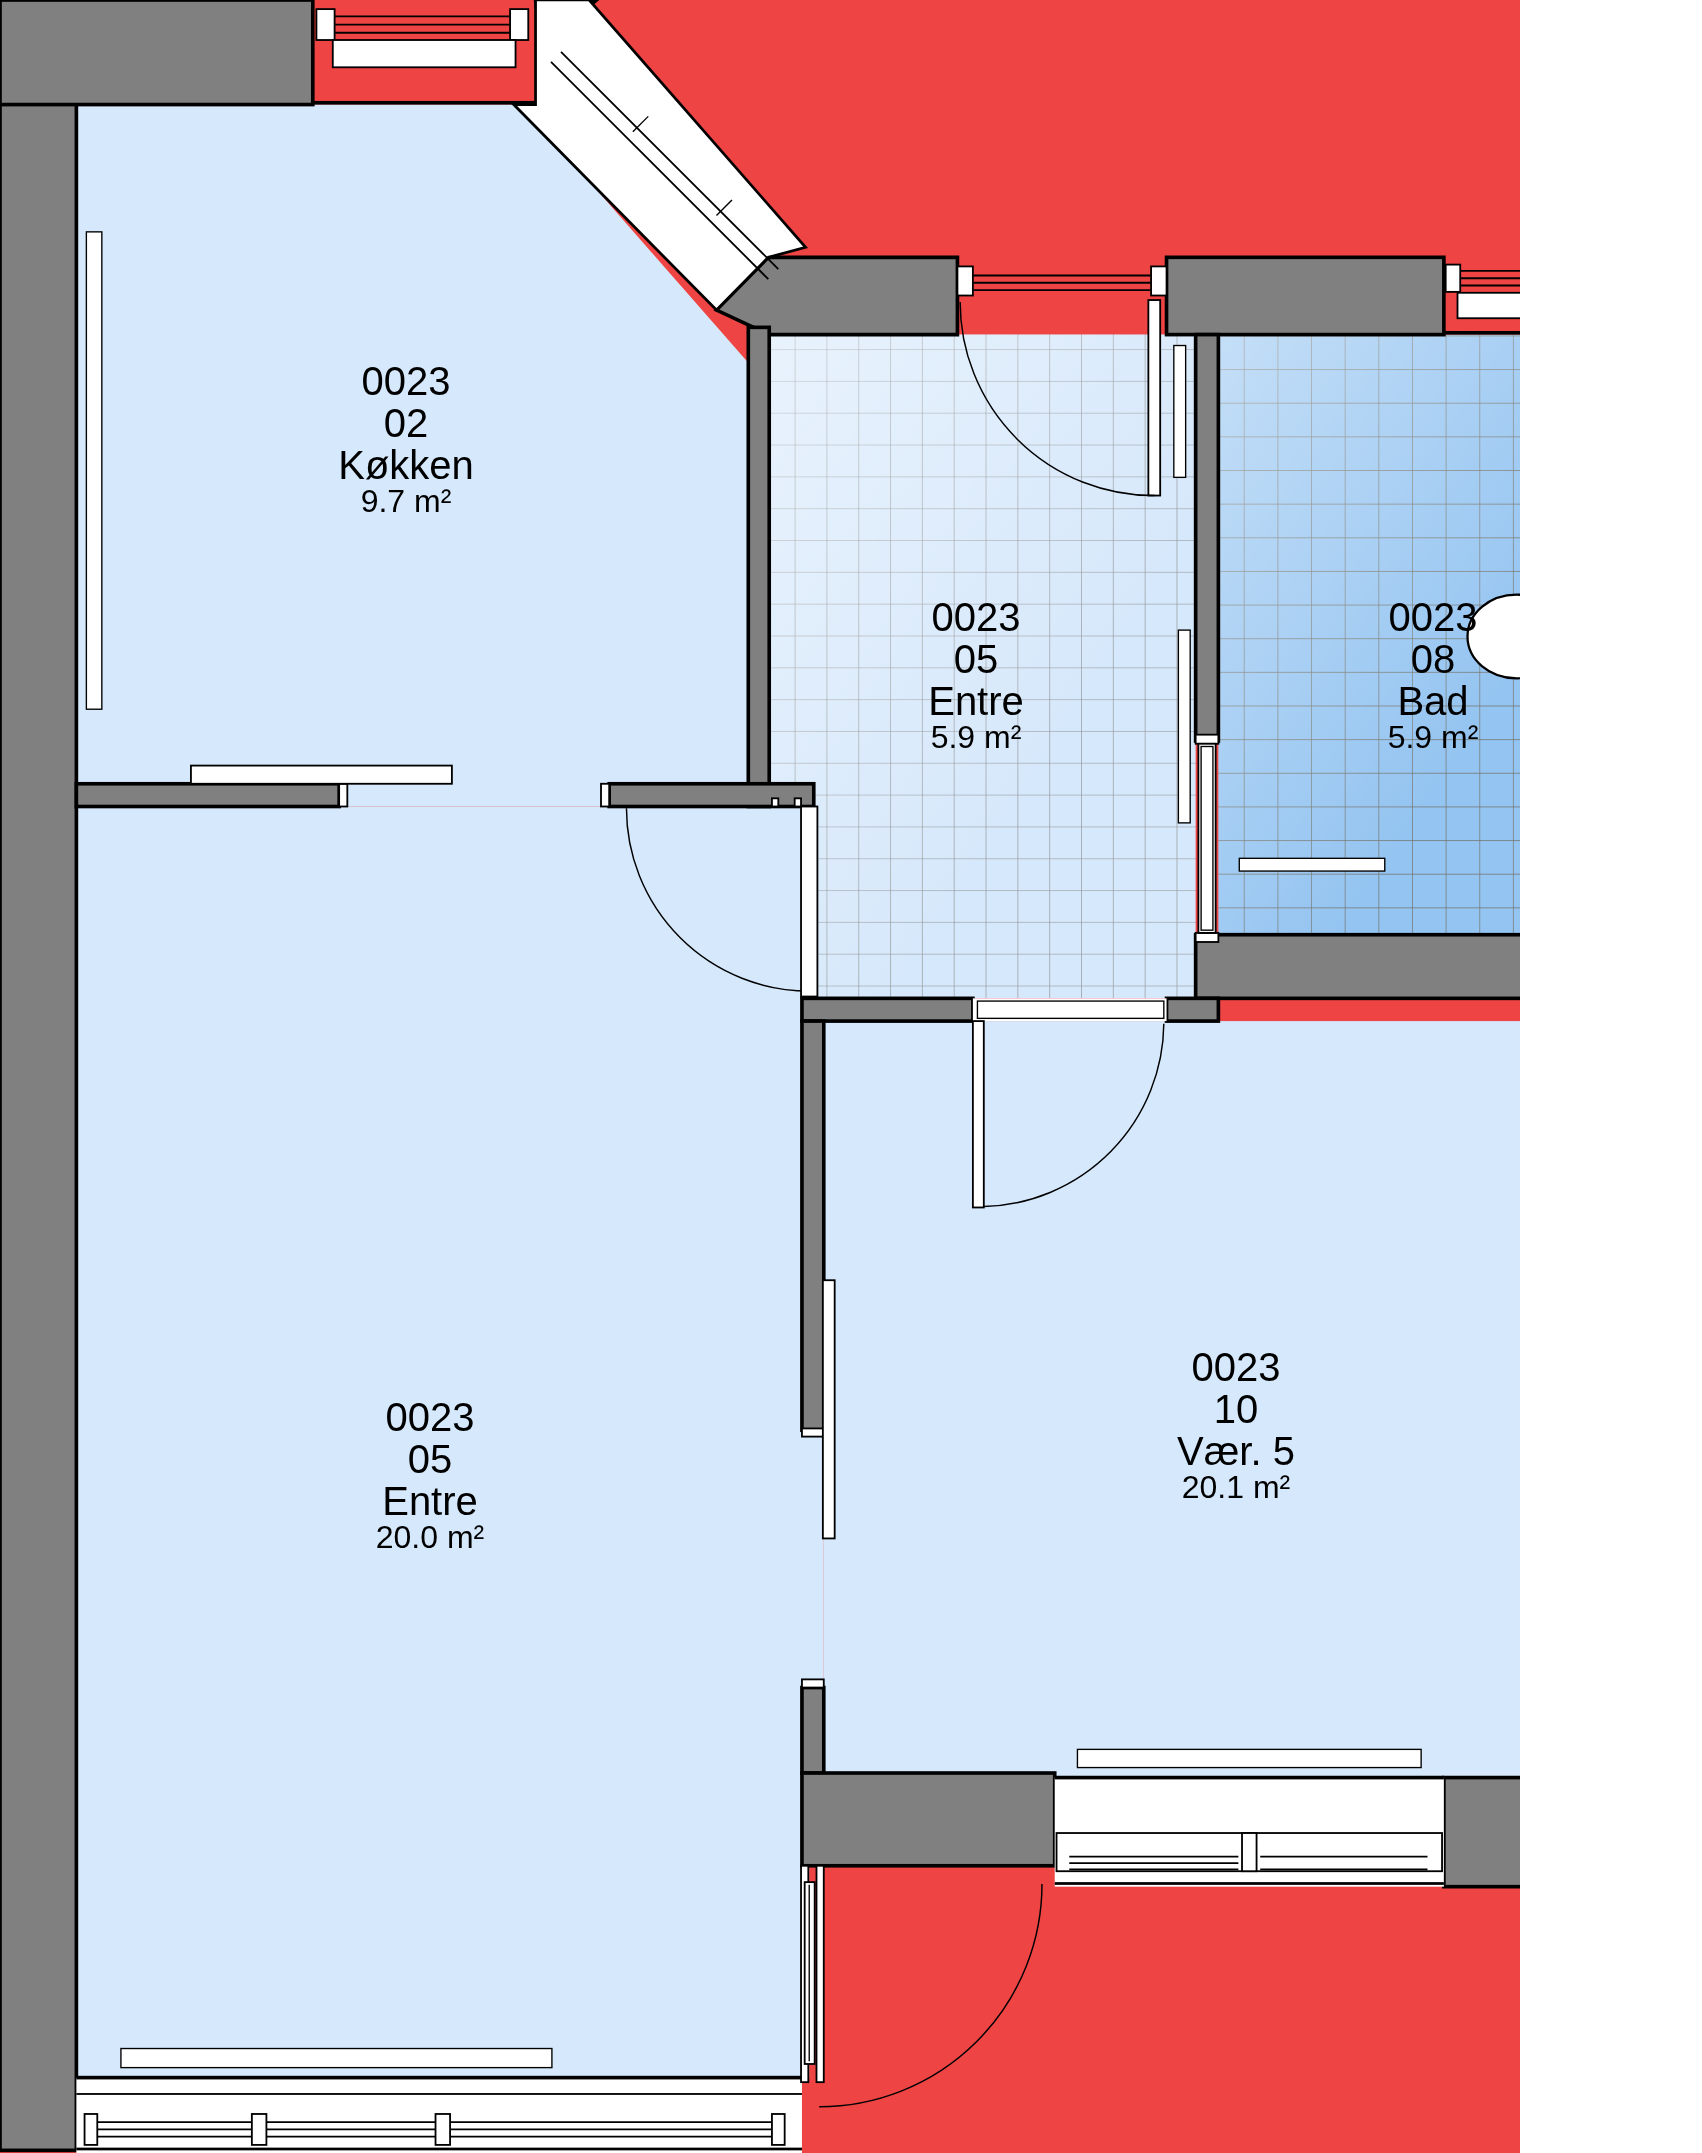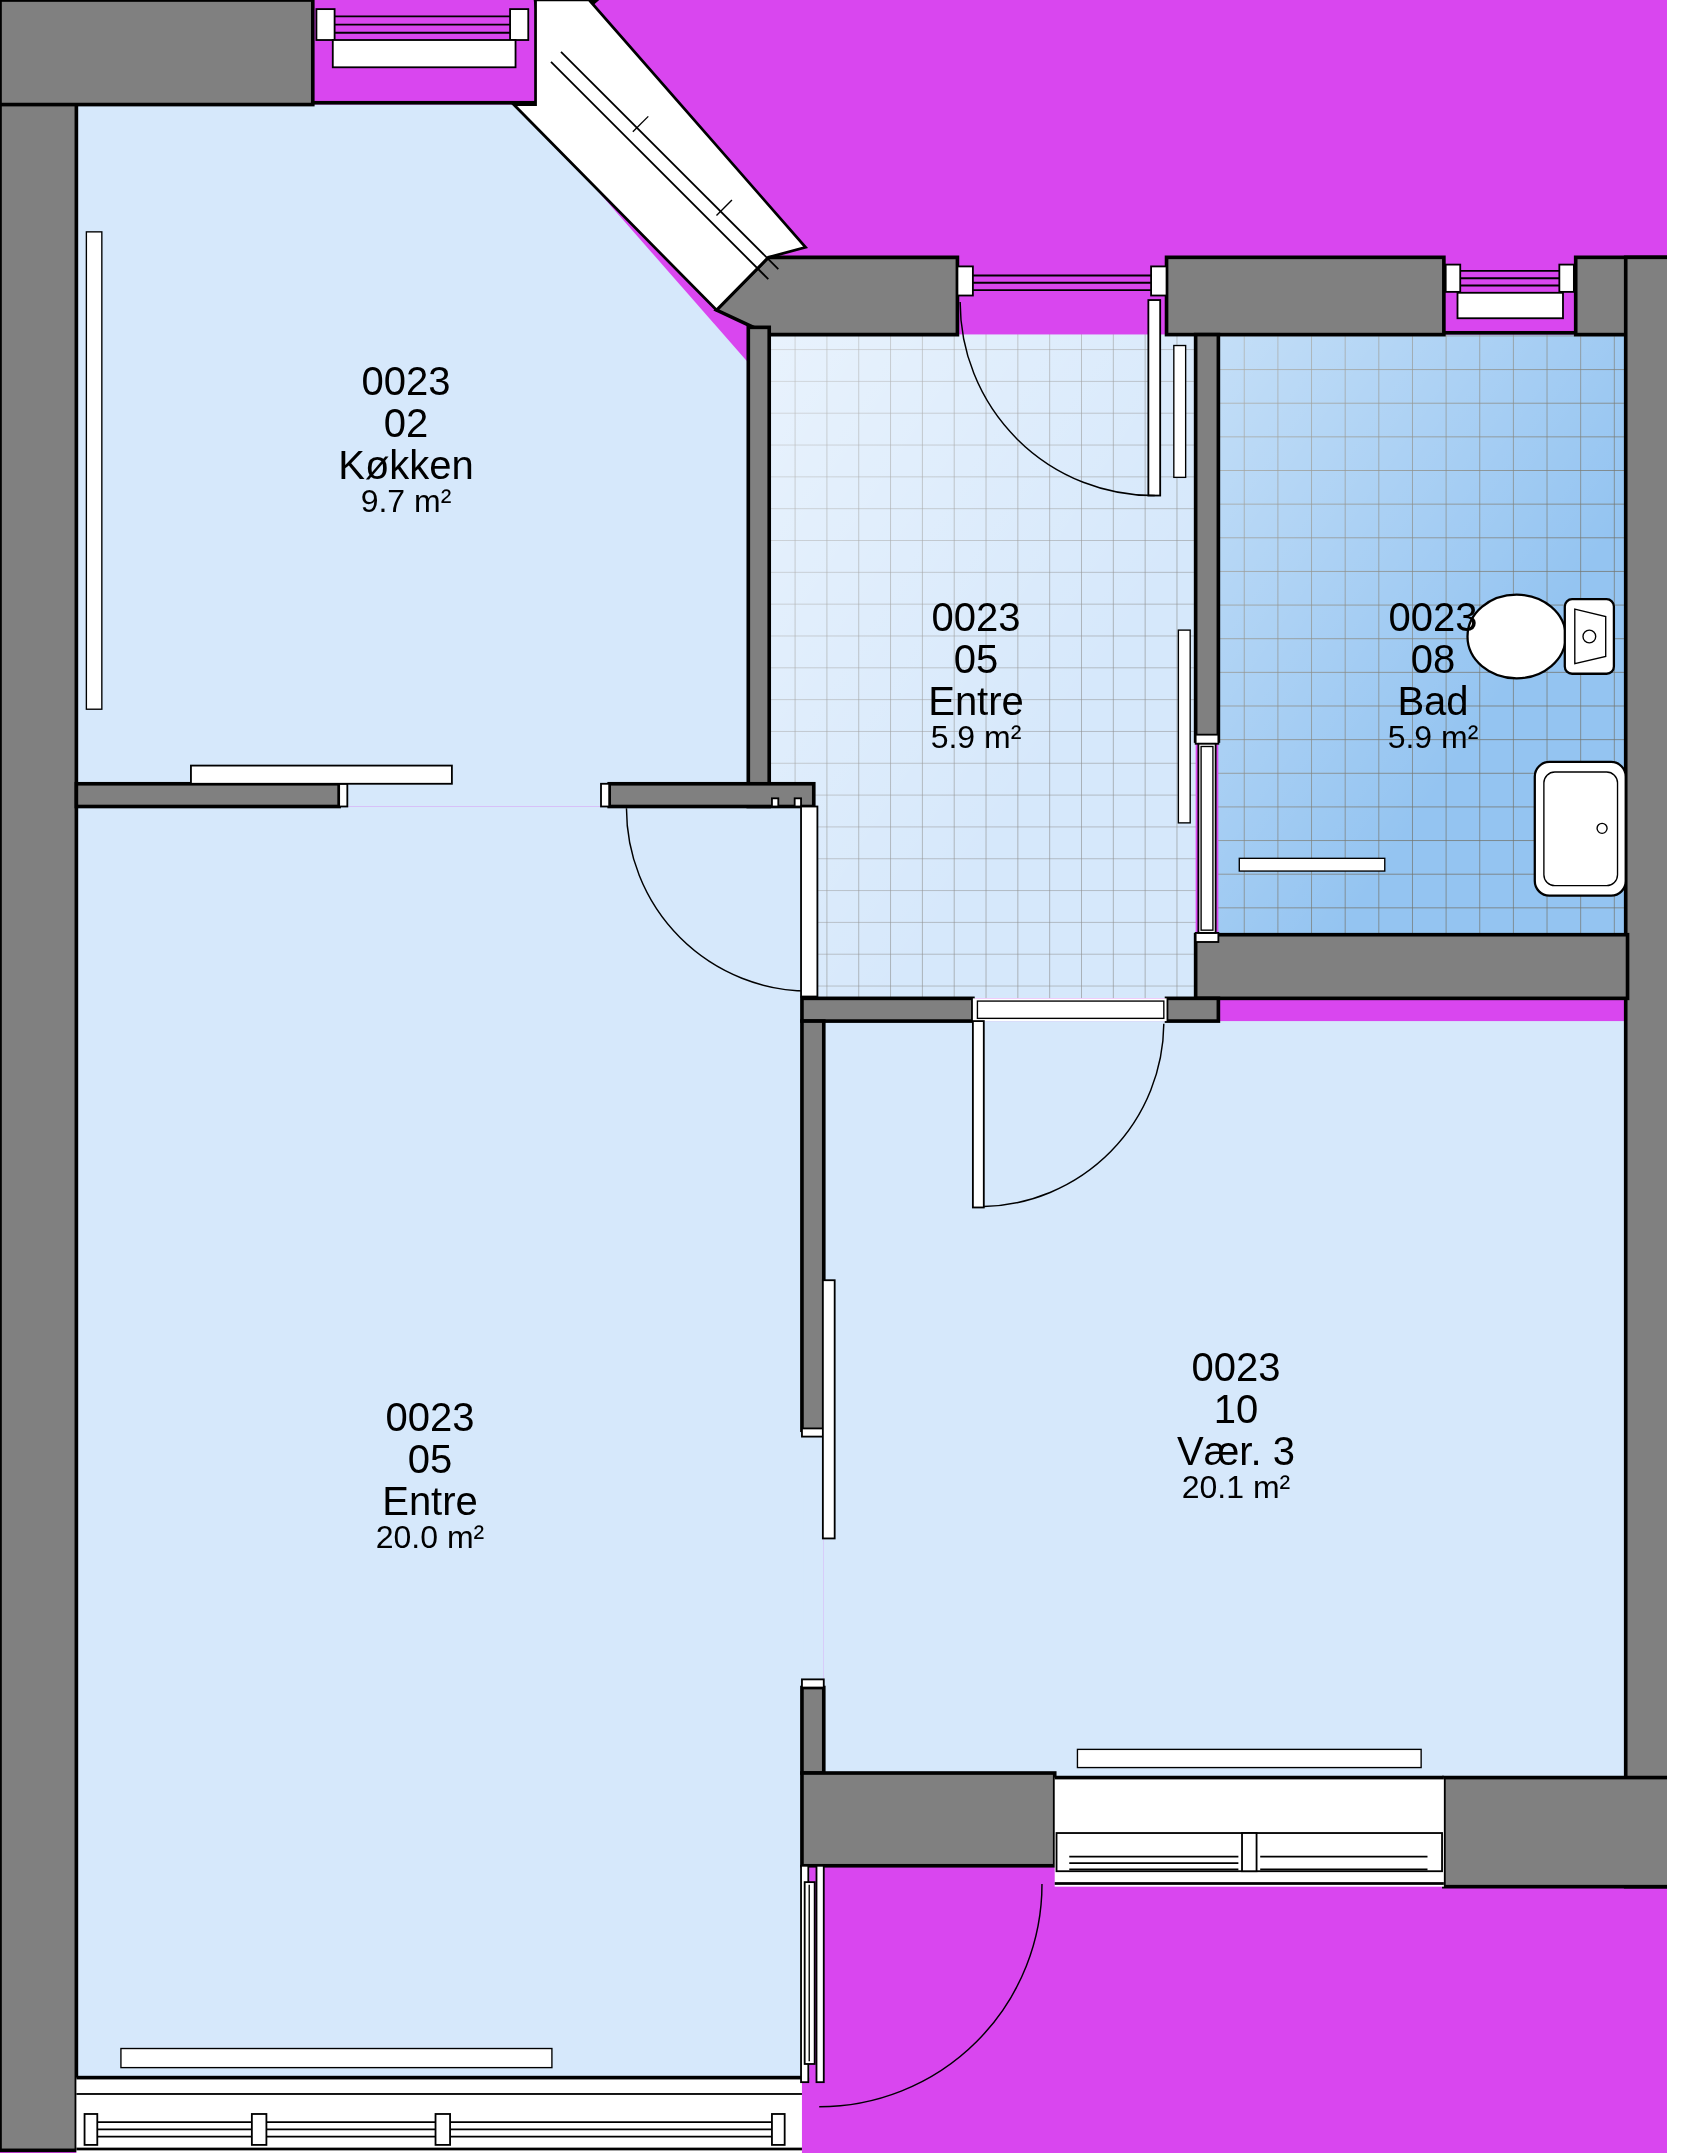--- a/index.html
+++ b/index.html
@@ -1,16 +1,16 @@
 <!DOCTYPE html>
 <html style="--c-wall: #808080; --c-floor: #D6E8FB; --c-bath_floor: #94C4F1; --c-outline: #000000; --c-tile_line: #8C8C8C;font-size:14.5px"><head>
 <meta charset="utf-8">
 <style>
   html,body{margin:0;padding:0;background:#fff;}
-  #stage{position:relative;width:1667px;height:2154px;background:#d946ef;overflow:hidden;
+  #stage{position:relative;width:1520px;height:2154px;background:#ef4444;overflow:hidden;
          font-family:"Liberation Sans",sans-serif;}
   #plan-svg{position:absolute;left:0;top:0;}
   .wall{fill:var(--c-wall,#808080);stroke:var(--c-outline,#000);stroke-width:4;}
   .cap{fill:#fff;stroke:#000;stroke-width:2;}
   .wwin{fill:#fff;stroke:#000;stroke-width:2;}
   .leaf{fill:#fff;stroke:#000;stroke-width:2;}
   .arc{fill:none;stroke:#000;stroke-width:1.6;}
   .glz{stroke:#000;stroke-width:2;fill:none;}
   .thin{stroke:#000;stroke-width:1.5;fill:none;}
   .rad{fill:#fff;stroke:#000;stroke-width:1.5;}
@@ -227,17 +227,17 @@
   </div>
   <div class="room-label" style="left:430px;top:1396px">
     <span>0023</span>
     <span>05</span>
     <span>Entre</span>
     <span class="area">20.0 m²</span>
   </div>
   <div class="room-label" style="left:1236px;top:1346px">
     <span>0023</span>
     <span>10</span>
-    <span>Vær. 3</span>
+    <span>Vær. 5</span>
     <span class="area">20.1 m²</span>
   </div>
 </div>
 
 
 </body></html>

